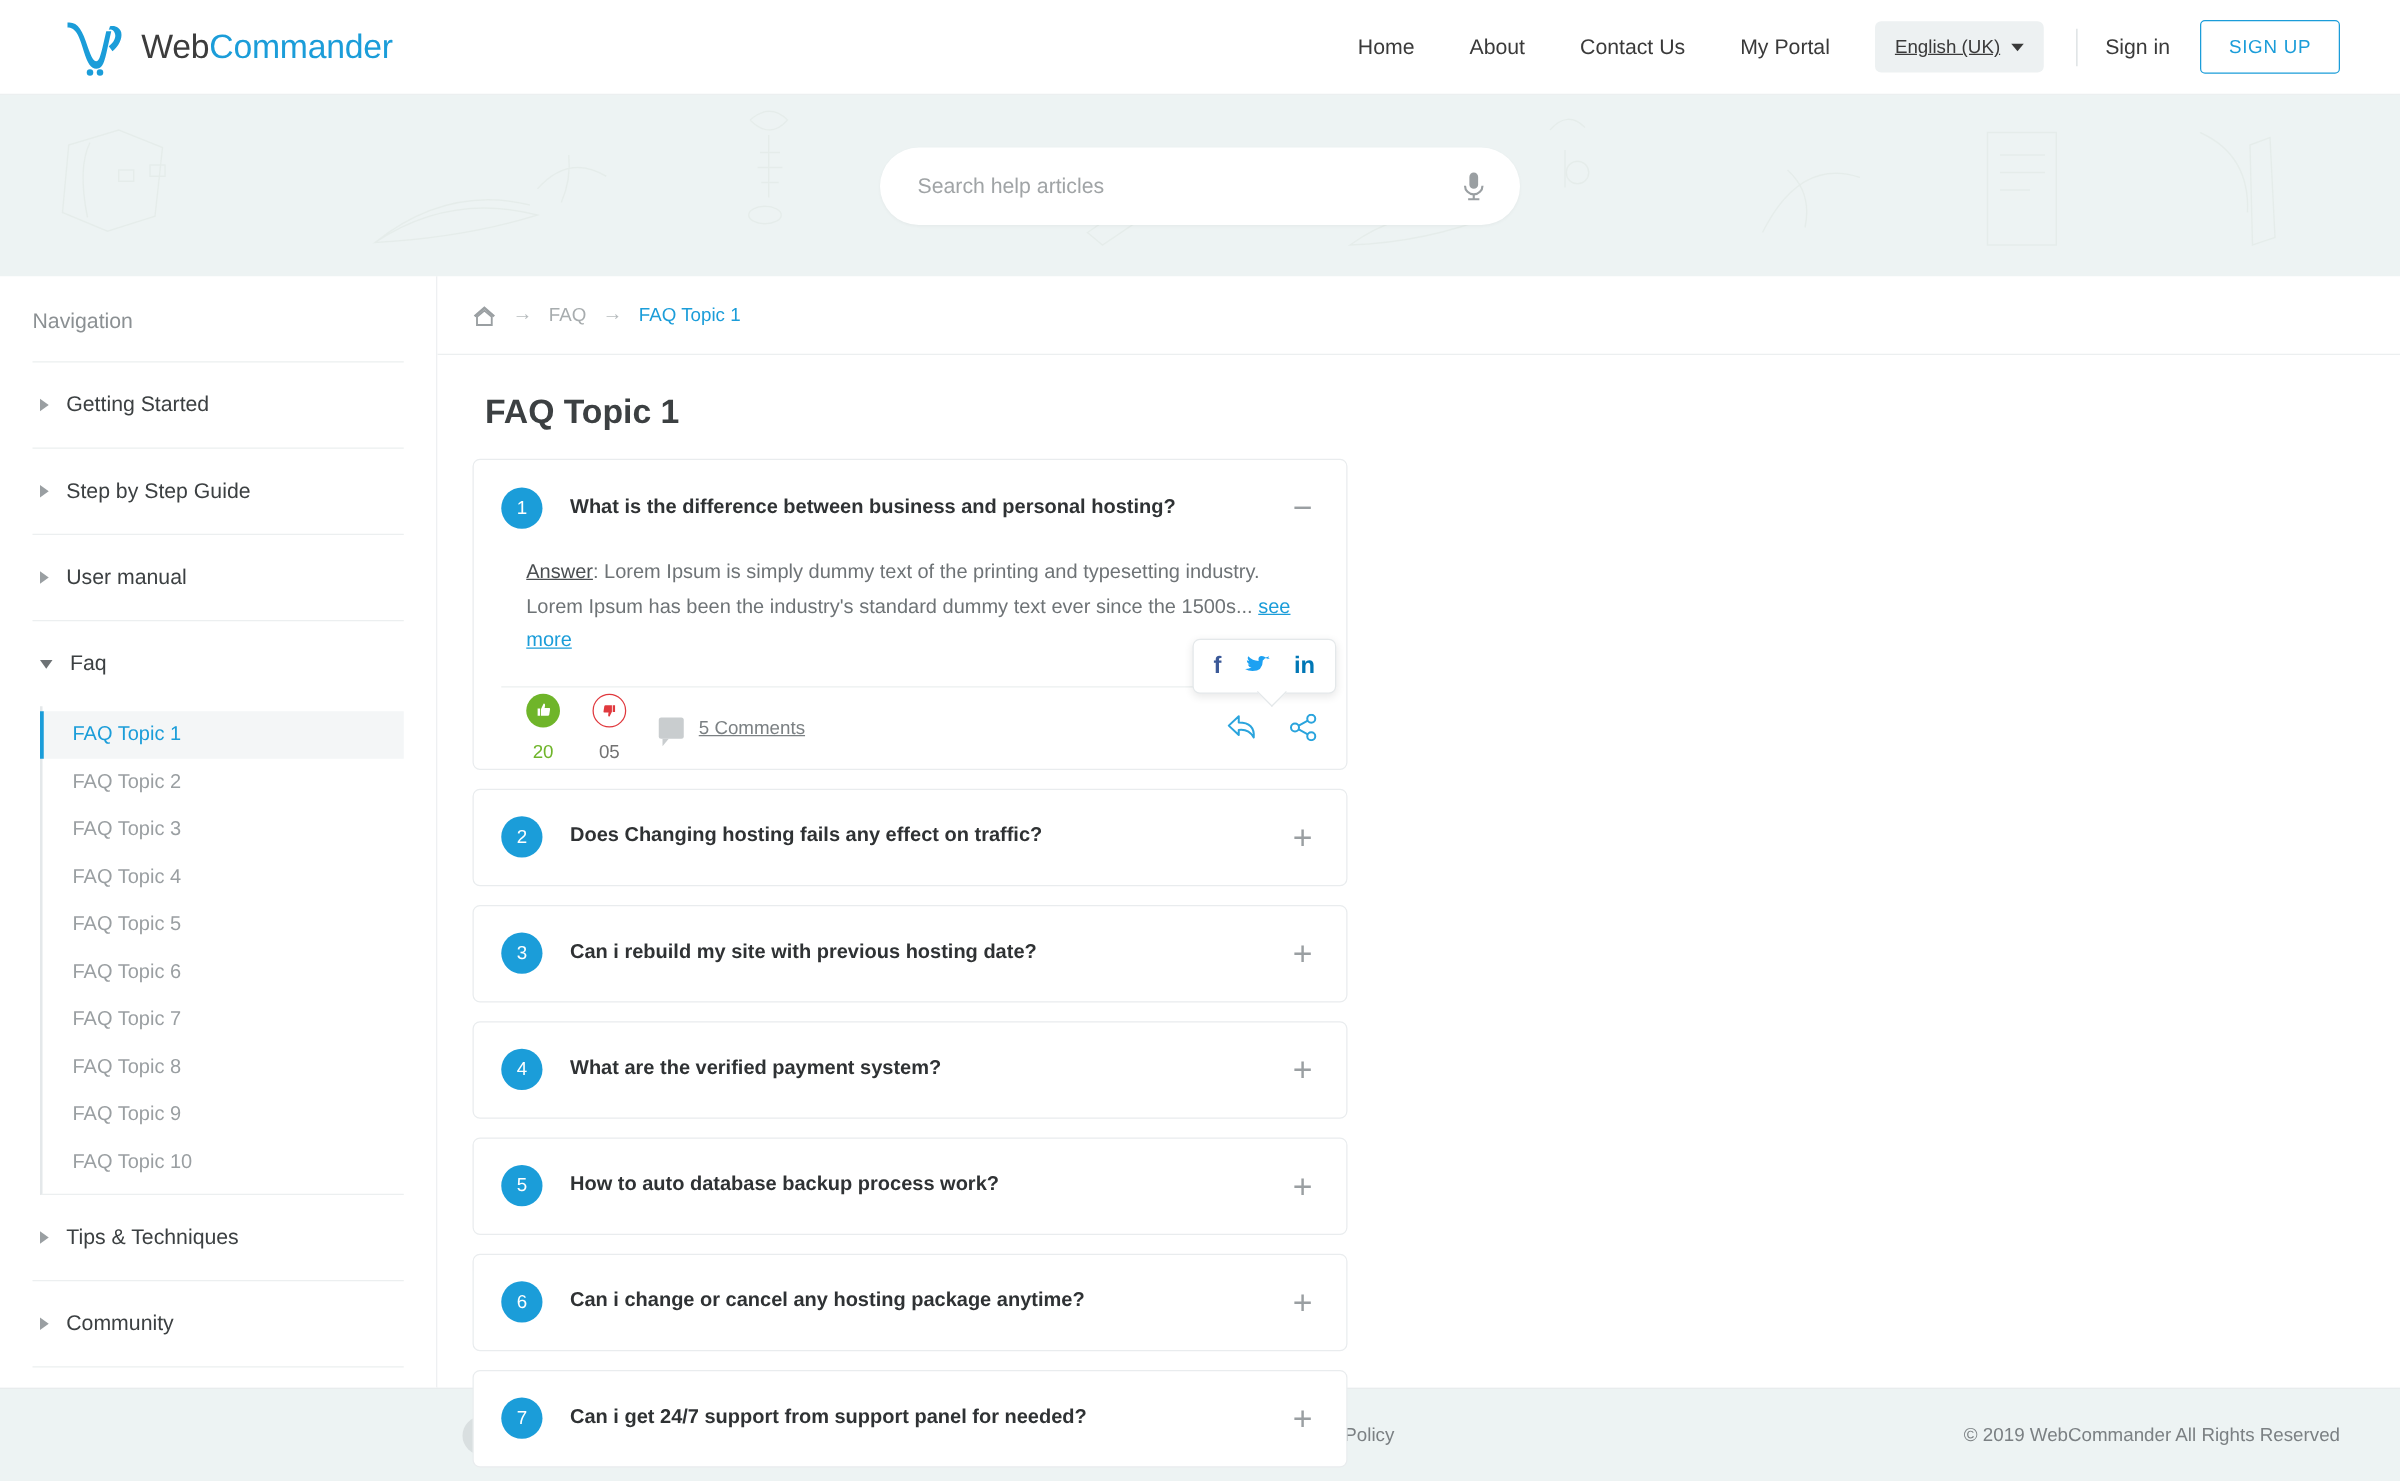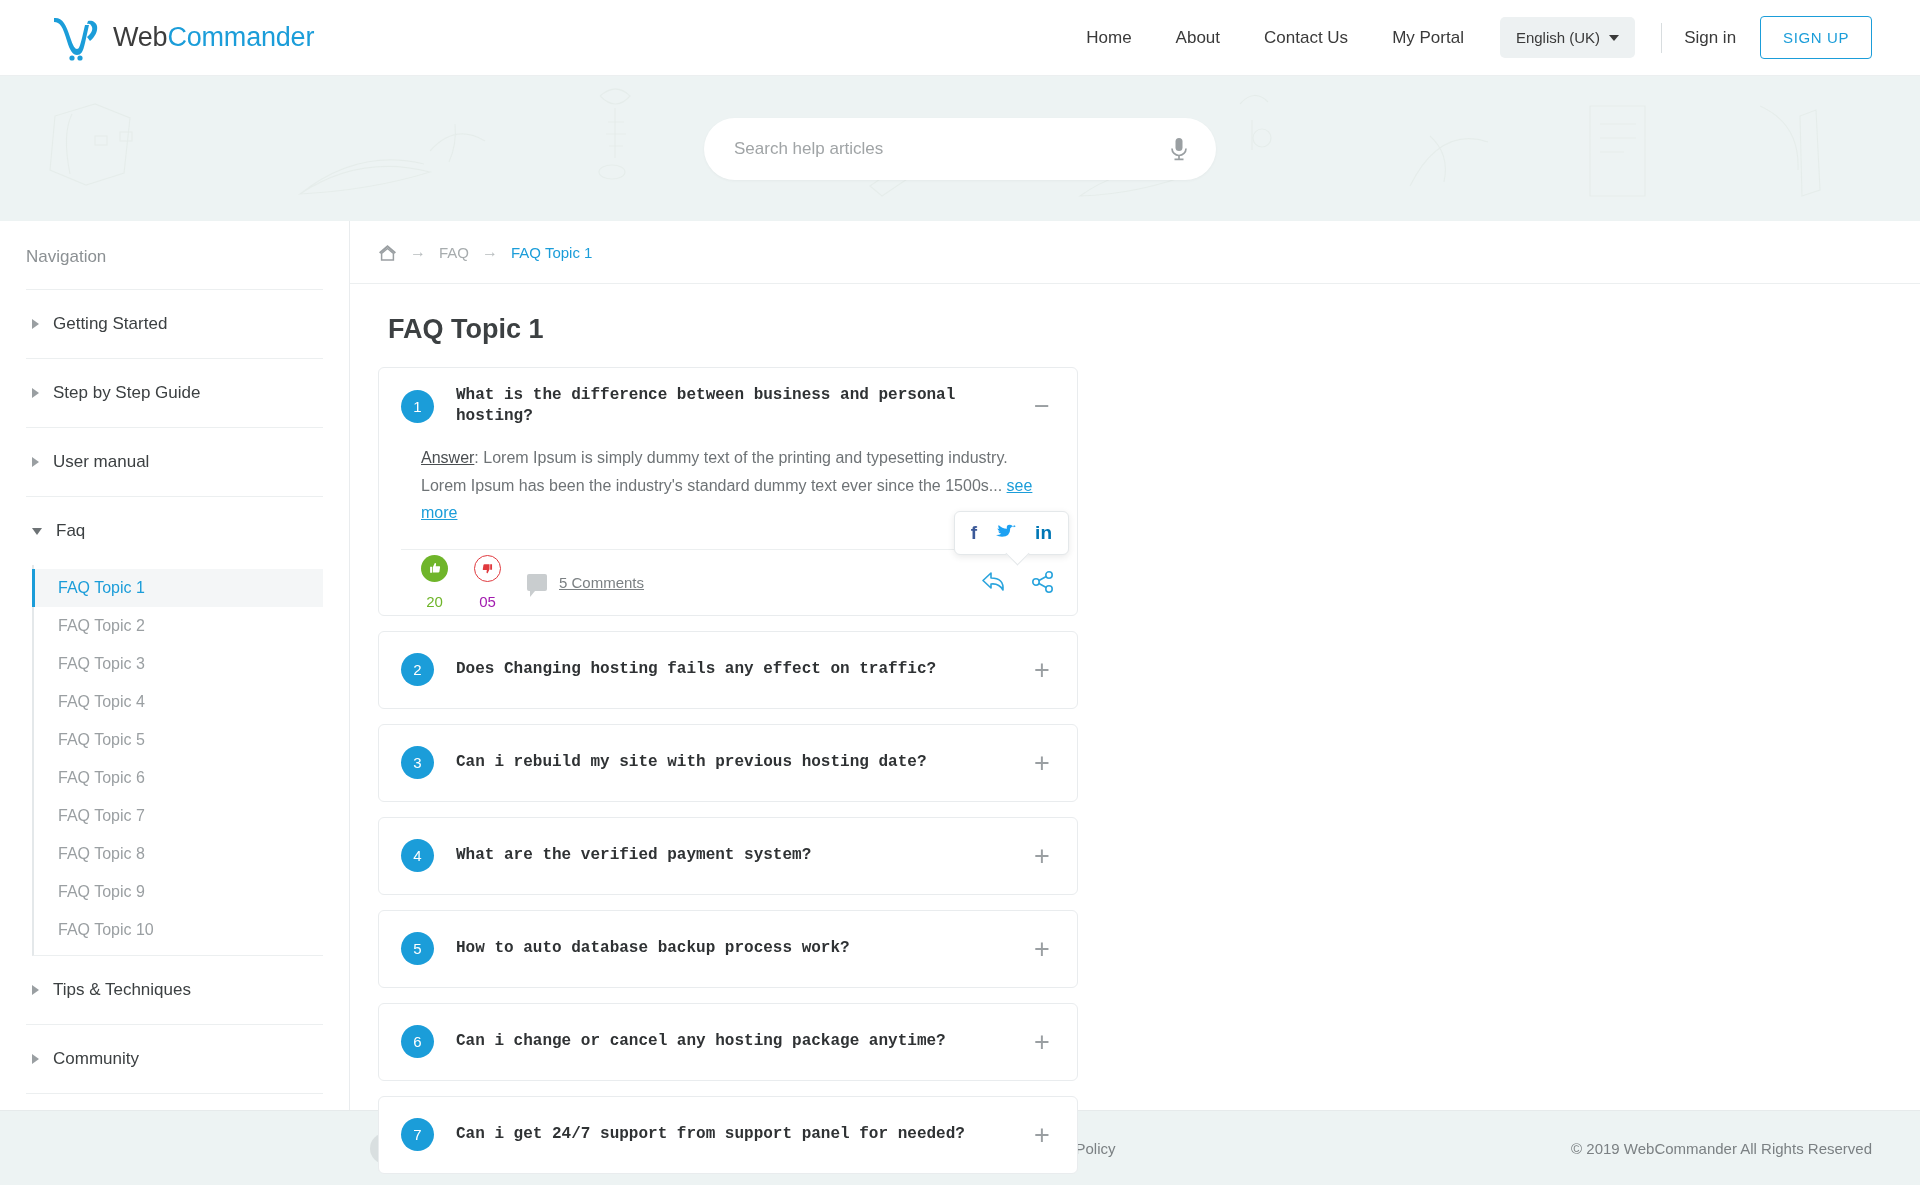--- a/index.html
+++ b/index.html
@@ -34,20 +34,21 @@
   .lang-pill {
     margin-left: 14px;
     background: #edf1f2;
     border-radius: 5px;
     height: 41px;
     display: flex; align-items: center; gap: 9px;
     padding: 0 16px;
     font-size: 15px; color: #3a3a3a;
     cursor: pointer;
     white-space: nowrap;
+    text-decoration: underline;
   }
   .caret-down {
     width: 0; height: 0;
     border-left: 5px solid transparent;
     border-right: 5px solid transparent;
     border-top: 6px solid #3a3a3a;
     display: inline-block;
   }
   .divider-v { width: 1px; height: 30px; background: #d8dddf; margin: 0 22px 0 26px; }
   .signin { font-size: 17px; color: #3a3a3a; text-decoration: none; cursor: pointer; white-space: nowrap; }
@@ -185,21 +186,21 @@
   .num-badge {
     width: 33px; height: 33px; min-width: 33px;
     border-radius: 50%;
     background: #1b9dd9;
     color: #fff; font-size: 15px;
     display: flex; align-items: center; justify-content: center;
     margin-right: 22px;
   }
   .q-text {
     font-size: 16px; color: #2f3234; font-weight: bold;
-    flex: 1; line-height: 1.3; font-family: Liberation Mono, monospace;
+    flex: 1; line-height: 1.3;
   }
   .toggle-sign {
     font-size: 27px; color: #9a9fa2;
     width: 26px; text-align: center;
     line-height: 20px;
     cursor: pointer;
   }
   .answer {
     font-size: 16px; color: #6e7376;
     line-height: 1.72;
@@ -220,21 +221,21 @@
     display: flex; align-items: center; justify-content: center;
     cursor: pointer;
   }
   .thumb-dn-circle {
     width: 27px; height: 27px; border-radius: 50%;
     border: 1px solid #e0393e; background: #fff;
     display: flex; align-items: center; justify-content: center;
     cursor: pointer;
   }
   .count-up { font-size: 15px; color: #6fb52a; }
-  .count-dn { font-size: 15px; color: #a21caf; }
+  .count-dn { font-size: 15px; color: #737373; }
   .comments { display: flex; align-items: center; gap: 12px; }
   .comment-bubble { width: 20px; height: 17px; background: #c9cdcf; border-radius: 2px; position: relative; }
   .comment-bubble::after {
     content: ""; position: absolute; left: 3px; top: 17px;
     border-left: 5px solid #c9cdcf;
     border-bottom: 6px solid transparent;
   }
   .comments-link { font-size: 15px; color: #7b8083; text-decoration: underline; cursor: pointer; }
   .foot-actions { margin-left: auto; display: flex; align-items: center; gap: 24px; position: relative; }
   .act-icon { cursor: pointer; }

